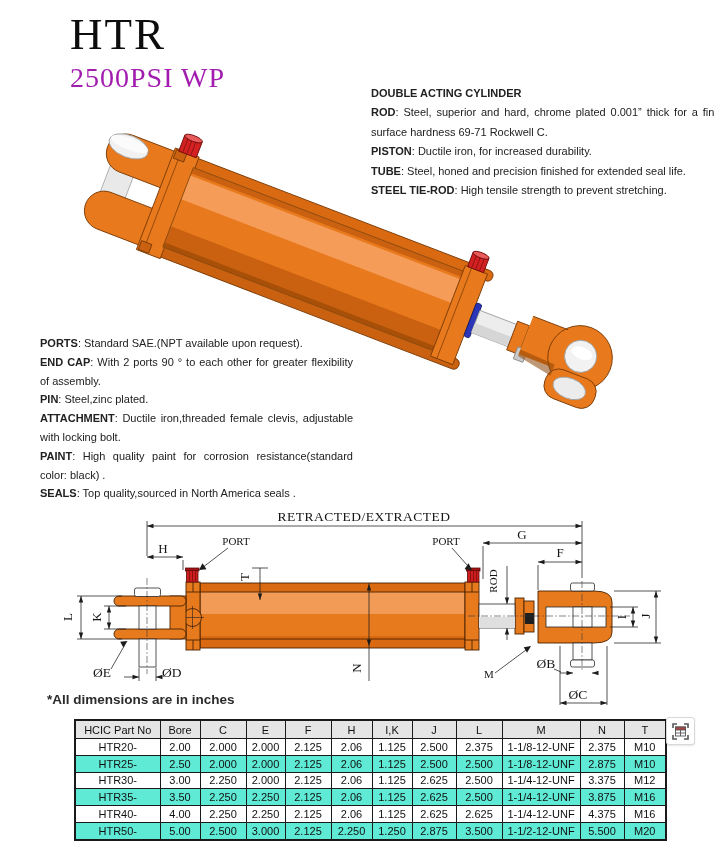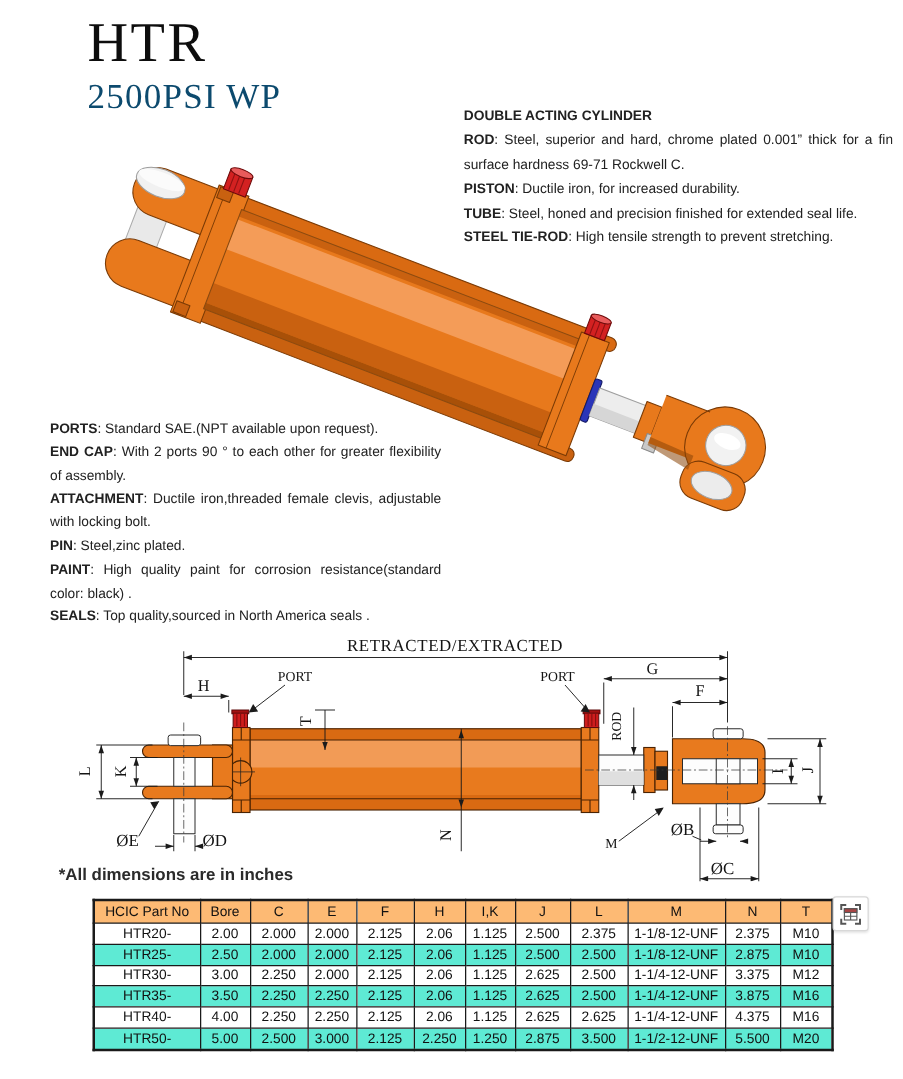--- a/index.html
+++ b/index.html
@@ -1,35 +1,35 @@
 <!DOCTYPE html>
 <html><head>
 <meta charset="utf-8">
 <style>
   html,body{margin:0;padding:0;background:#ffffff;}
   .page{position:relative;width:714px;height:863px;background:#fff;overflow:hidden;
         font-family:"Liberation Sans",sans-serif;color:#1f1f1f;}
   .title{position:absolute;left:70px;top:8px;font-family:"Liberation Serif",serif;
          font-weight:400;font-size:45px;letter-spacing:2px;color:#0d0d0d;}
   .subtitle{position:absolute;left:70px;top:62px;font-family:"Liberation Serif",serif;
-         font-size:28px;color:#0c4a6e;letter-spacing:1px;}
+         font-size:28px;color:#a21caf;letter-spacing:1px;}
   .specs{position:absolute;font-size:11px;text-align:justify;color:#212121;}
   .specs p{margin:0;}
   .specs b{font-weight:700;}
   .specs-right{left:371px;top:84px;width:352px;line-height:19.4px;}
   .specs-right .spec-title{font-weight:700;}
   .specs-left{left:40px;top:334px;width:313px;line-height:18.8px;}
   .photo{position:absolute;left:80px;top:118px;}
   .drawing{position:absolute;left:40px;top:505px;}
   .drawing text{font-family:"Liberation Serif",serif;fill:#141414;}
   .note{position:absolute;left:47px;top:692px;font-size:13.5px;font-weight:600;color:#2b2b2b;}
   .dim-table{position:absolute;left:74px;top:719px;width:591px;border-collapse:collapse;
          font-size:11px;color:#111;text-align:center;border:2px solid #1a1a1a;table-layout:fixed;}
   .dim-table th,.dim-table td{border:1px solid #1a1a1a;padding:0;height:15.8px;font-weight:400;overflow:hidden;white-space:nowrap;}
-  .dim-table th{background:#fdba74;height:17px;}
+  .dim-table th{background:#e5e5e5;height:17px;}
   .dim-table tr.alt td{background:#5eead4;}
   .capture{position:absolute;left:666px;top:717px;width:27px;height:26px;background:#fff;
          border:1px solid #d8d8d8;border-radius:3px;display:flex;align-items:center;justify-content:center;
          box-shadow:0 1px 2px rgba(0,0,0,0.10);}
 </style>
 </head>
 <body>
 
 <div class="page">
 
@@ -112,22 +112,22 @@
         <ellipse cx="586" cy="34" rx="20" ry="12" fill="#ECECEC" stroke="#A0A0A0"></ellipse>
         <circle cx="585" cy="-6" r="19" fill="#F2F2F2" stroke="#9E9E9E"></circle>
         <ellipse cx="585" cy="-10" rx="13" ry="7" fill="#FFFFFF" stroke="none"></ellipse>
       </g>
     </g>
   </svg>
 
   <section class="specs specs-left">
     <p><b>PORTS</b><span>: Standard SAE.(NPT available upon request).</span></p>
     <p><b>END CAP</b><span>: With 2 ports 90 ° to each other for greater flexibility of assembly.</span></p>
+    <p><b>PIN</b><span>: Steel,zinc plated.</span></p>
     <p><b>ATTACHMENT</b><span>: Ductile iron,threaded female clevis, adjustable with locking bolt.</span></p>
-    <p><b>PIN</b><span>: Steel,zinc plated.</span></p>
     <p><b>PAINT</b><span>: High quality paint for corrosion resistance(standard color: black) .</span></p>
     <p><b>SEALS</b><span>: Top quality,sourced in North America seals .</span></p>
   </section>
 
   <svg class="drawing" width="660" height="200" viewBox="40 505 660 200">
 
     <g stroke="#4A2303" stroke-width="0.9">
 
       <rect x="200" y="583" width="265" height="65" fill="#E87A1E" stroke="none"></rect>
       <rect x="200" y="583" width="265" height="9" fill="#D96A12" stroke="none"></rect>

